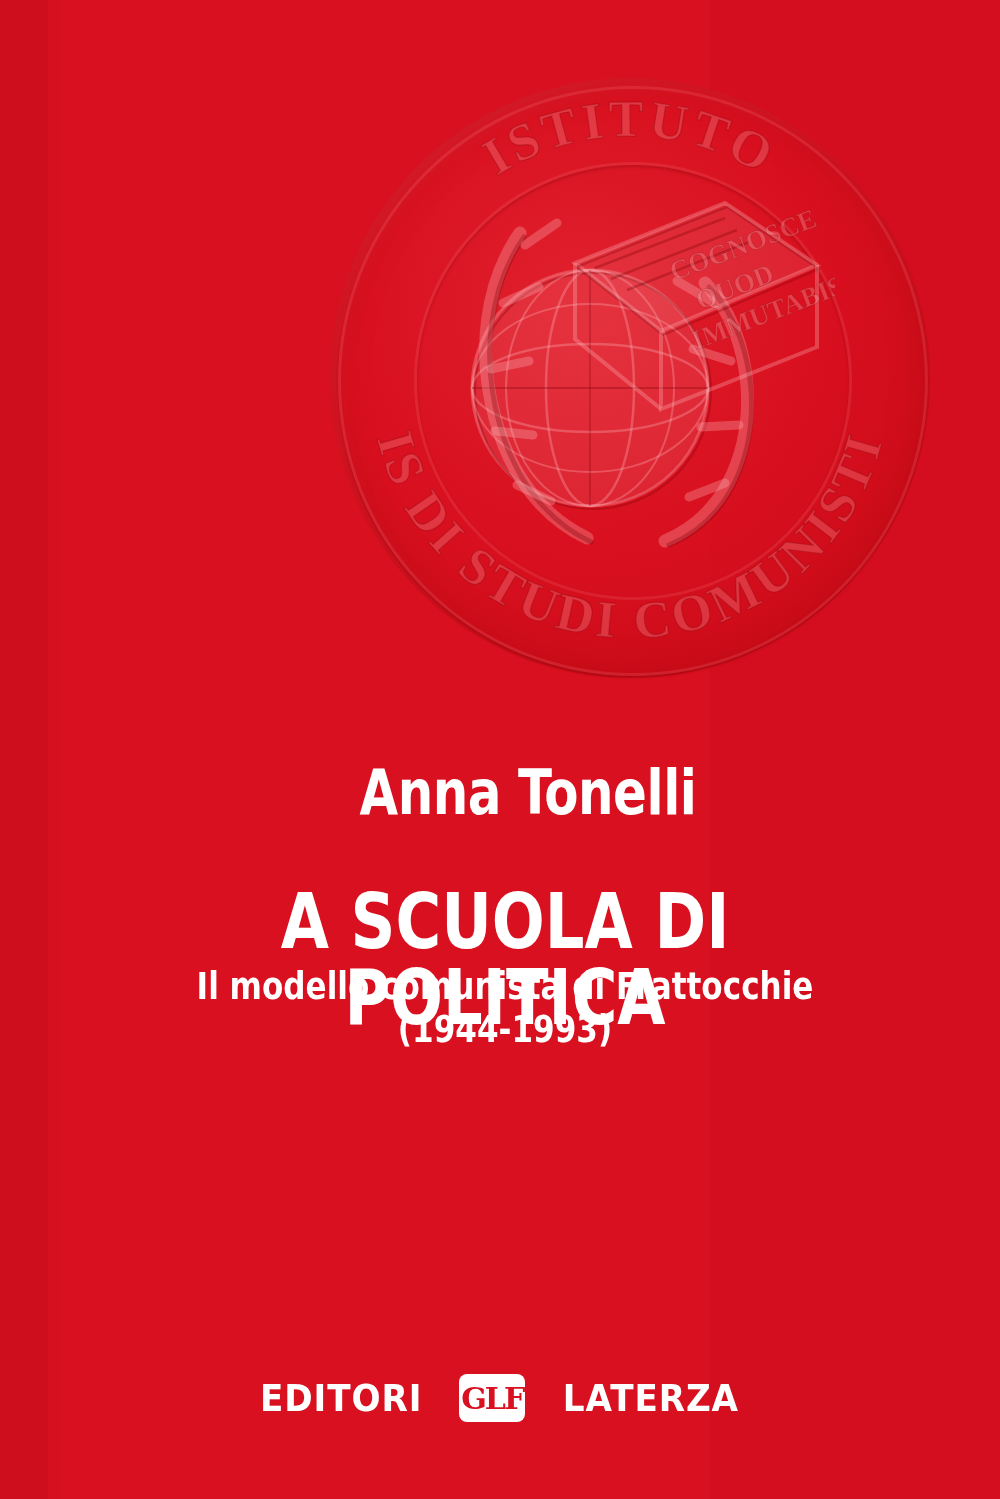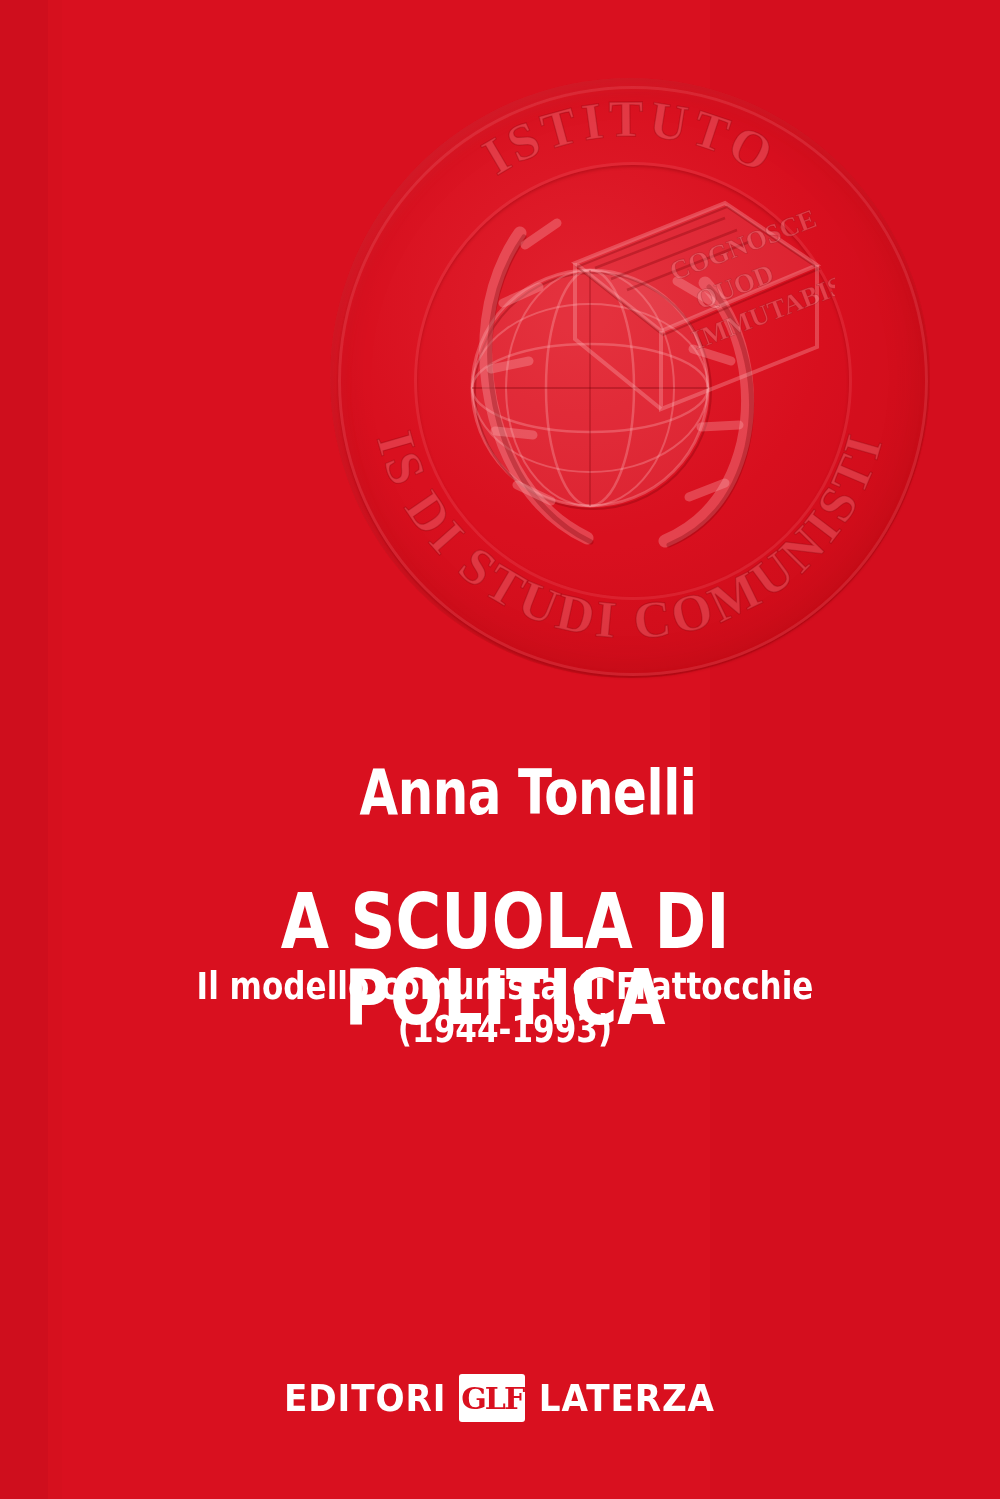--- a/index.html
+++ b/index.html
@@ -156,37 +156,37 @@
   
   .publisher {
     position: absolute;
     left: 250px;
     top: 1368px;
     width: 500px;
     height: 60px;
     display: flex;
     align-items: center;
     justify-content: center;
-    gap: 4px;
+    gap: 28px;
     text-align: center;
   }
   .pub-word {
     color: #ffffff;
     font-family: "DejaVu Sans", sans-serif;
     font-weight: bold;
     font-size: 38px;
     letter-spacing: 1px;
     transform: scaleX(0.9);
     transform-origin: center;
   }
   .pub-mark {
     width: 66px;
     height: 48px;
     background: #ffffff;
-    border-radius: 3px;
+    border-radius: 8px;
     display: flex;
     align-items: center;
     justify-content: center;
   }
   .pub-mark-text {
     color: #d9101f;
     font-family: "DejaVu Serif", serif;
     font-weight: bold;
     font-size: 30px;
     letter-spacing: -2px;

